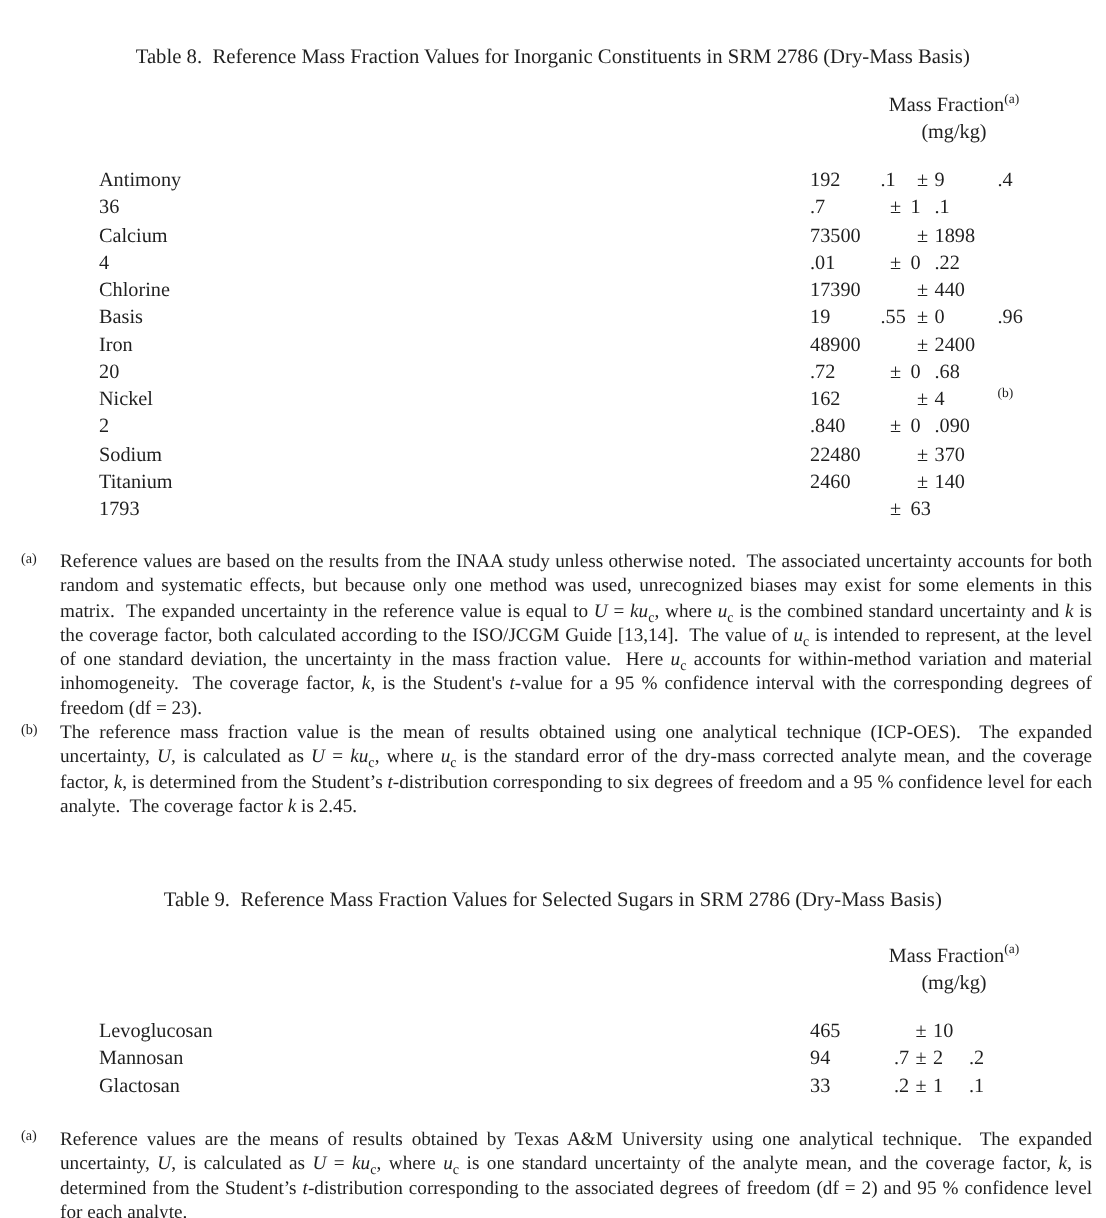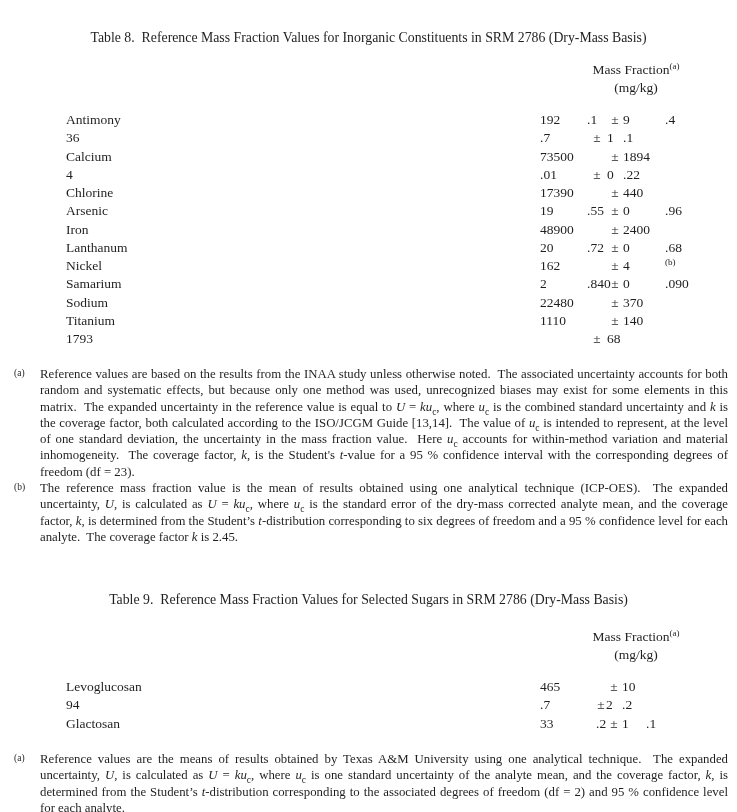--- a/index.html
+++ b/index.html
@@ -66,99 +66,97 @@
         <div class="c-vfrac">.7</div>
         <div class="c-pm">±</div>
         <div class="c-uint">1</div>
         <div class="c-ufrac">.1</div>
       </div>
       <div class="row t8g">
         <div class="c-name">Calcium</div>
         <div class="c-vint">73500</div>
         <div class="c-vfrac"></div>
         <div class="c-pm">±</div>
-        <div class="c-uint">1894</div>
+        <div class="c-uint">1898</div>
         <div class="c-ufrac"></div>
       </div>
       <div class="row t8g">
         <div class="c-vint">4</div>
         <div class="c-vfrac">.01</div>
         <div class="c-pm">±</div>
         <div class="c-uint">0</div>
         <div class="c-ufrac">.22</div>
       </div>
       <div class="row t8g">
         <div class="c-name">Chlorine</div>
         <div class="c-vint">17390</div>
         <div class="c-vfrac"></div>
         <div class="c-pm">±</div>
         <div class="c-uint">440</div>
         <div class="c-ufrac"></div>
       </div>
       <div class="row t8g">
-        <div class="c-name">Arsenic</div>
+        <div class="c-name">Basis</div>
         <div class="c-vint">19</div>
         <div class="c-vfrac">.55</div>
         <div class="c-pm">±</div>
         <div class="c-uint">0</div>
         <div class="c-ufrac">.96</div>
       </div>
       <div class="row t8g">
         <div class="c-name">Iron</div>
         <div class="c-vint">48900</div>
         <div class="c-vfrac"></div>
         <div class="c-pm">±</div>
         <div class="c-uint">2400</div>
         <div class="c-ufrac"></div>
       </div>
       <div class="row t8g">
-        <div class="c-name">Lanthanum</div>
         <div class="c-vint">20</div>
         <div class="c-vfrac">.72</div>
         <div class="c-pm">±</div>
         <div class="c-uint">0</div>
         <div class="c-ufrac">.68</div>
       </div>
       <div class="row t8g">
         <div class="c-name">Nickel</div>
         <div class="c-vint">162</div>
         <div class="c-vfrac"></div>
         <div class="c-pm">±</div>
         <div class="c-uint">4</div>
         <div class="c-ufrac"><sup>(b)</sup></div>
       </div>
       <div class="row t8g">
-        <div class="c-name">Samarium</div>
         <div class="c-vint">2</div>
         <div class="c-vfrac">.840</div>
         <div class="c-pm">±</div>
         <div class="c-uint">0</div>
         <div class="c-ufrac">.090</div>
       </div>
       <div class="row t8g">
         <div class="c-name">Sodium</div>
         <div class="c-vint">22480</div>
         <div class="c-vfrac"></div>
         <div class="c-pm">±</div>
         <div class="c-uint">370</div>
         <div class="c-ufrac"></div>
       </div>
       <div class="row t8g">
         <div class="c-name">Titanium</div>
-        <div class="c-vint">1110</div>
+        <div class="c-vint">2460</div>
         <div class="c-vfrac"></div>
         <div class="c-pm">±</div>
         <div class="c-uint">140</div>
         <div class="c-ufrac"></div>
       </div>
       <div class="row t8g">
         <div class="c-vint">1793</div>
         <div class="c-vfrac"></div>
         <div class="c-pm">±</div>
-        <div class="c-uint">68</div>
+        <div class="c-uint">63</div>
         <div class="c-ufrac"></div>
       </div>
     </div>
 
   <div class="footnotes" style="top:352px">
     <div class="footnote">
       <sup class="fmarker">(a)</sup>
       <div class="ftext">Reference values are based on the results from the INAA study unless otherwise noted.&nbsp; The associated uncertainty accounts for both random and systematic effects, but because only one method was used, unrecognized biases may exist for some elements in this matrix.&nbsp; The expanded uncertainty in the reference value is equal to <i>U</i> = <i>ku</i><sub>c</sub>, where <i>u</i><sub>c</sub> is the combined standard uncertainty and <i>k</i> is the coverage factor, both calculated according to the ISO/JCGM Guide [13,14].&nbsp; The value of <i>u</i><sub>c</sub> is intended to represent, at the level of one standard deviation, the uncertainty in the mass fraction value.&nbsp; Here <i>u</i><sub>c</sub> accounts for within-method variation and material inhomogeneity.&nbsp; The coverage factor, <i>k</i>, is the Student's <i>t</i>-value for a 95 % confidence interval with the corresponding degrees of freedom (df&nbsp;=&nbsp;23).</div>
     </div>
     <div class="footnote">
@@ -177,20 +175,21 @@
   <div class="rows" style="top:664px" id="t9rows">
       <div class="row t9g">
         <div class="c-name">Levoglucosan</div>
         <div class="c-vint">465</div>
         <div class="c-vfrac"></div>
         <div class="c-pm">±</div>
         <div class="c-uint">10</div>
         <div class="c-ufrac"></div>
       </div>
       <div class="row t9g">
+        <div class="c-name">Mannosan</div>
         <div class="c-vint">94</div>
         <div class="c-vfrac">.7</div>
         <div class="c-pm">±</div>
         <div class="c-uint">2</div>
         <div class="c-ufrac">.2</div>
       </div>
       <div class="row t9g">
         <div class="c-name">Glactosan</div>
         <div class="c-vint">33</div>
         <div class="c-vfrac">.2</div>

